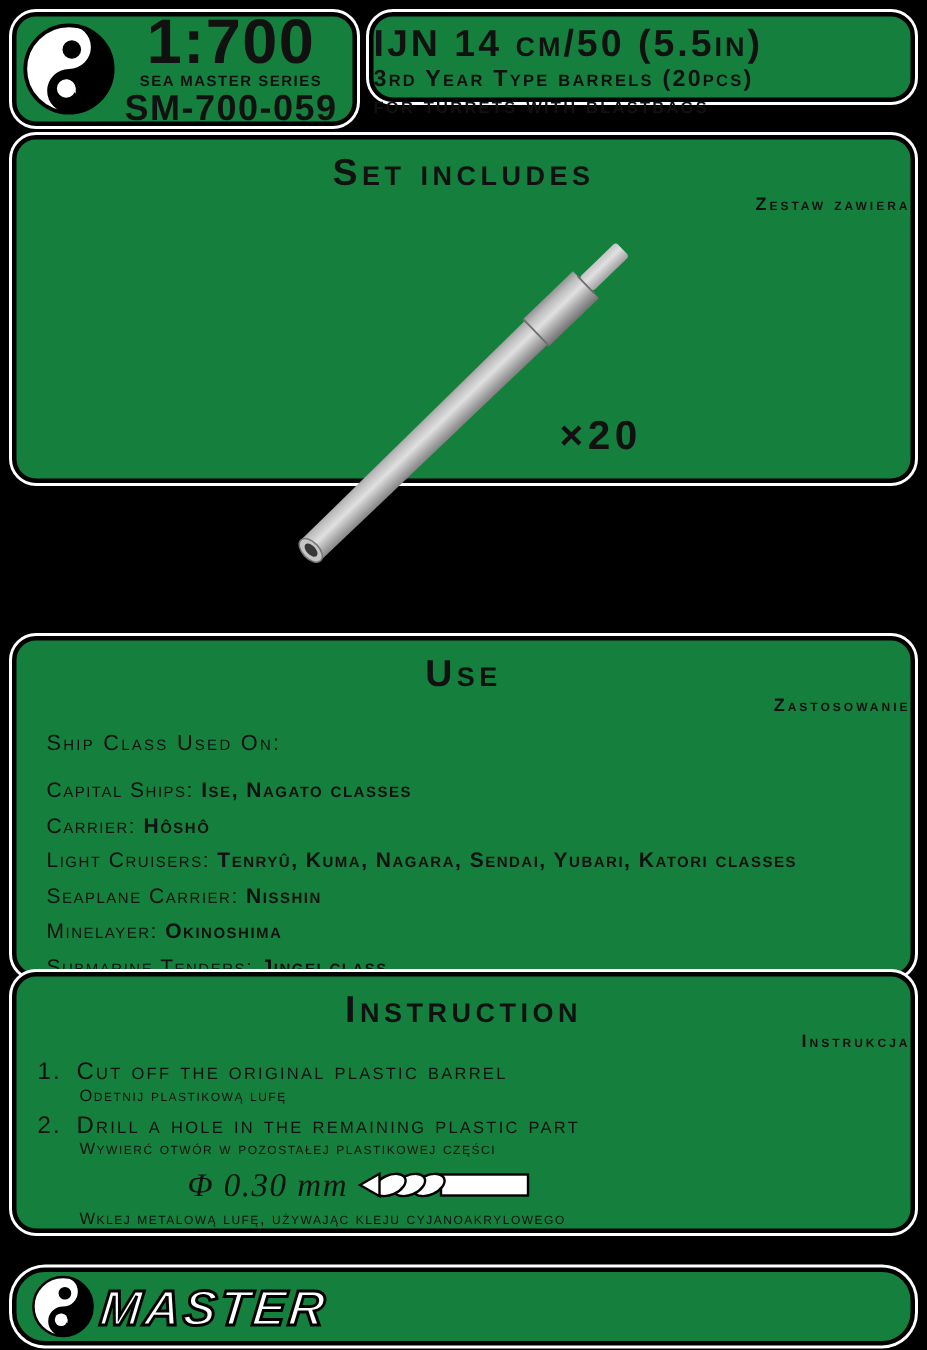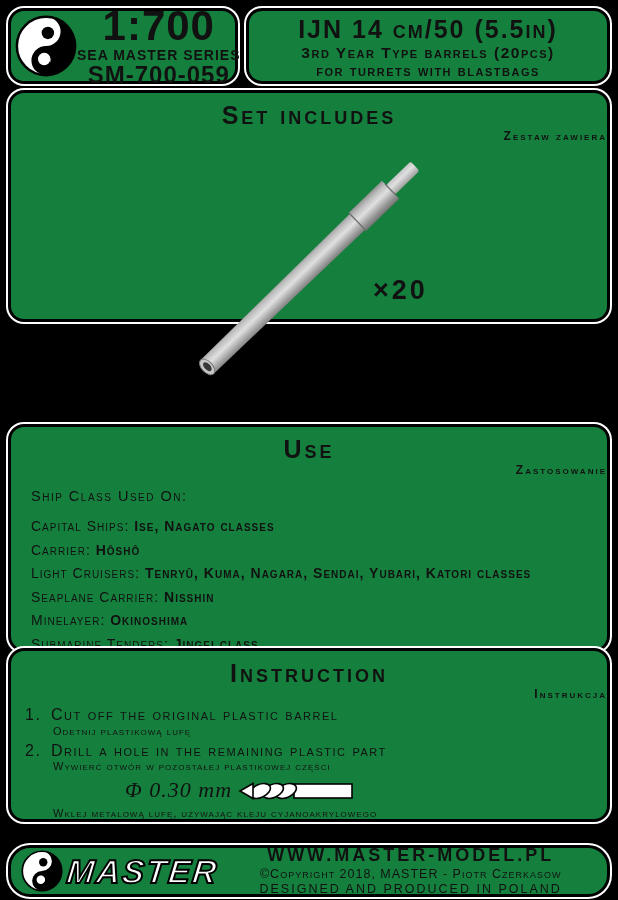--- a/index.html
+++ b/index.html
@@ -10,23 +10,23 @@
   .box{
     position:absolute;background:#15803d;border:3px solid #000;border-radius:16px;
     box-shadow:0 0 0 2px #fff;box-sizing:border-box;
   }
   .sc{font-variant:small-caps;}
   
   .hdr-left{left:8px;top:8px;width:230px;height:76px;display:flex;align-items:center;padding:2px 4px;}
   .hdr-left .logo{width:62px;height:62px;flex:0 0 62px;}
   .brand-text{flex:1;text-align:center;line-height:1;}
   .scale{font-size:42px;font-weight:700;letter-spacing:1px;}
-  .series{font-size:14px;font-weight:700;letter-spacing:1px;margin-top:1px;white-space:nowrap;}
+  .series{font-size:10px;font-weight:700;letter-spacing:1px;margin-top:1px;white-space:nowrap;}
   .sku{font-size:24px;font-weight:700;letter-spacing:1px;margin-top:1px;white-space:nowrap;}
-  .hdr-right{left:246px;top:8px;width:364px;height:76px;text-align:center;padding-top:4px;line-height:1.15;}
+  .hdr-right{left:246px;top:8px;width:364px;height:60px;text-align:left;padding-top:4px;line-height:1.15;}
   .ptitle{font-size:25px;font-weight:700;letter-spacing:2px;white-space:nowrap;}
   .psub{font-size:15.5px;font-weight:700;letter-spacing:1.5px;white-space:nowrap;}
   .psep{height:2px;background:#000;width:318px;margin:3px auto 2px auto;}
   .ppl{font-size:13px;font-weight:400;letter-spacing:1.5px;}
   
   .set{left:8px;top:90px;width:602px;height:232px;}
   .use{left:8px;top:424px;width:602px;height:228px;}
   .instr{left:8px;top:648px;width:602px;height:174px;}
   h2{margin:10px 0 0 0;text-align:center;font-size:25px;font-weight:700;letter-spacing:3px;line-height:1;}
   h3{margin:2px 0 0 0;text-align:right;font-size:12px;font-weight:700;letter-spacing:2px;line-height:1;}
@@ -37,21 +37,21 @@
   .use-body{margin:12px 0 0 20px;}
   .use-intro{font-size:14.5px;letter-spacing:1.5px;margin-bottom:14px;}
   .use-line{font-size:14px;letter-spacing:1px;margin-bottom:7.5px;white-space:nowrap;}
   .use-line .lbl{font-weight:400;}
   .use-line .val{font-weight:700;}
   
   .steps{margin:6px 0 0 14px;}
   .step-main{font-size:16px;letter-spacing:1.5px;white-space:nowrap;line-height:1.1;}
   .step-main .num{display:inline-block;width:26px;}
   .step-sub{font-size:11px;letter-spacing:1px;margin:1px 0 5px 28px;line-height:1.1;}
-  .drill-row{display:flex;align-items:flex-end;margin:2px 0 4px 100px;height:26px;}
+  .drill-row{display:flex;align-items:center;margin:2px 0 4px 100px;height:26px;}
   .drill-label{font-family:"Liberation Serif", serif;font-style:italic;font-size:22px;letter-spacing:1px;margin-right:6px;}
   
   .foot{left:8px;top:845px;width:602px;height:52px;border-radius:22px;display:flex;align-items:center;padding:0 8px;}
   .foot .logo{width:42px;height:42px;flex:0 0 42px;margin-left:2px;}
   .wordmark{
     font-size:33px;font-weight:700;font-style:italic;letter-spacing:2px;
     color:#fff;-webkit-text-stroke:2px #000;transform:skewX(-6deg);
     margin-left:4px;flex:0 0 auto;line-height:1;
   }
   .foot-right{flex:1;text-align:center;line-height:1.2;padding-left:4px;}
@@ -153,20 +153,15 @@
       </div>
       <div class="step-sub sc">Wklej metalową lufę, używając kleju cyjanoakrylowego</div>
     </div>
   </section>
 
   <footer class="box foot">
     <svg class="logo" viewBox="0 0 100 100">
         <use href="#mm-logo"></use>
       </svg>
     <div class="wordmark">MASTER</div>
-    <div class="foot-right">
-      <div class="website">WWW.MASTER-MODEL.PL</div>
-      <div class="copyright sc">©Copyright 2018, MASTER - Piotr Czerkasow</div>
-      <div class="origin">DESIGNED AND PRODUCED IN POLAND</div>
-    </div>
   </footer>
 
 </div>
 
 </body></html>

